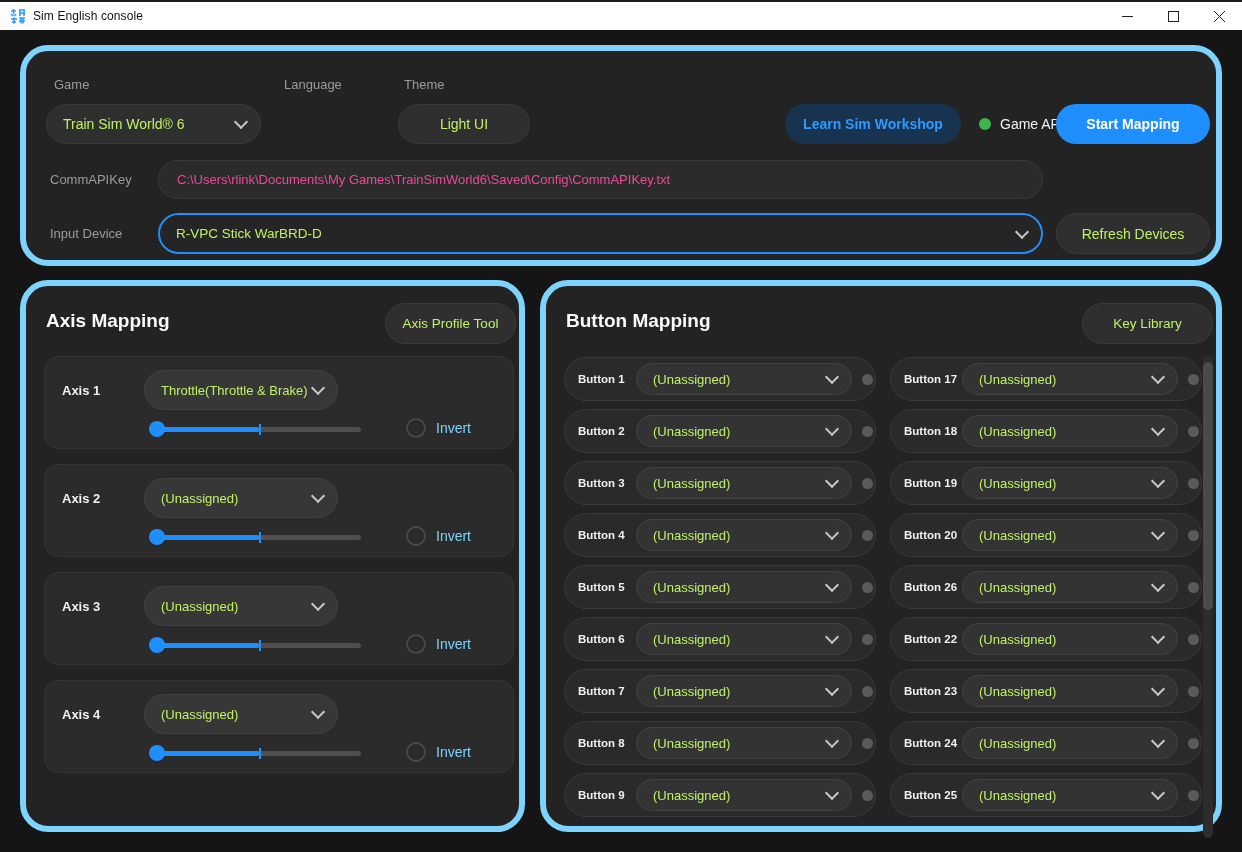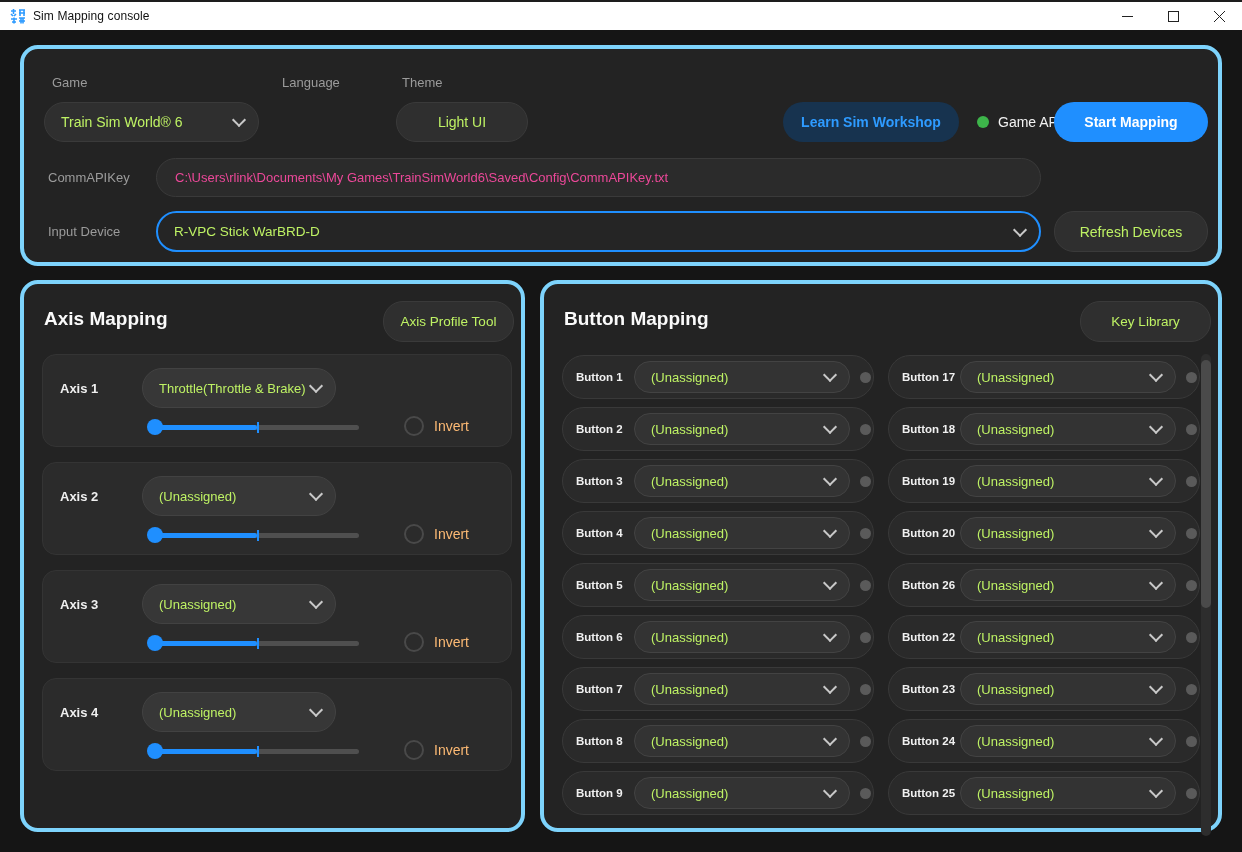--- a/index.html
+++ b/index.html
@@ -15,22 +15,22 @@
     padding-left:9px;position:relative;
   }
   .app-icon{width:17px;height:17px;margin-right:7px;flex:0 0 auto;}
   .win-title{font-size:12px;color:#111;letter-spacing:.1px;}
   .win-controls{position:absolute;right:0;top:0;height:28px;display:flex;}
   .win-btn{width:46px;height:28px;display:flex;align-items:center;justify-content:center;
     color:#222;font-size:13px;cursor:default;}
   .win-btn svg{display:block;}
   
   .panel{
-    position:absolute;background:#232323;border:4px solid #7dd3fc;
-    border-radius:18px;box-sizing:border-box;padding-left:12px;
+    position:absolute;background:#232323;border:6px solid #7dd3fc;
+    border-radius:28px;box-sizing:border-box;padding-left:12px;
   }
   .pill{
     background:#2f2f2f;border:1px solid #3a3a3a;border-radius:20px;
     display:flex;align-items:center;justify-content:center;
     color:#bef264;font-size:14px;box-sizing:border-box;cursor:default;
   }
   .lbl{color:#9b9b9b;font-size:13px;}
   .chev{
     width:8px;height:8px;border-right:2px solid #c9c9c9;border-bottom:2px solid #c9c9c9;
     transform:rotate(45deg);margin-top:-4px;flex:0 0 auto;
@@ -74,21 +74,21 @@
   .axis-label{position:absolute;left:17px;top:26px;color:#f0f0f0;font-size:13px;font-weight:bold;}
   .axis-dd{position:absolute;left:99px;top:13px;width:194px;height:40px;background:#373737;
     border:1px solid #424242;border-radius:20px;font-size:13px;}
   .slider{position:absolute;left:104px;top:60px;width:212px;height:24px;}
   .slider .track{position:absolute;left:8px;right:0;top:10px;height:5px;border-radius:3px;background:#4f4f4f;}
   .slider .fill{position:absolute;left:0;top:0;height:5px;border-radius:3px;background:#1f8fff;}
   .slider .tick{position:absolute;top:-3px;width:2px;height:11px;background:#1f8fff;}
   .slider .thumb{position:absolute;top:4px;width:16px;height:16px;border-radius:50%;background:#1f8fff;}
   .invert{position:absolute;left:361px;top:61px;display:flex;align-items:center;gap:10px;}
   .invert .circle{width:20px;height:20px;border-radius:50%;border:2px solid #494949;box-sizing:border-box;}
-  .invert .inv-label{color:#fdba74;font-size:14px;}
+  .invert .inv-label{color:#7dd3fc;font-size:14px;}
   
   #button-panel{left:540px;top:280px;width:682px;height:552px;}
   #key-library-btn{left:536px;top:17px;width:131px;height:41px;font-size:13.5px;}
   .btn-col{position:absolute;top:71px;width:312px;}
   #btn-col-left{left:18px;}
   #btn-col-right{left:344px;}
   .btn-row{
     position:relative;width:312px;height:44px;margin-bottom:8px;
     background:#2a2a2a;border:1px solid #393939;border-radius:22px;
     display:flex;align-items:center;box-sizing:border-box;padding:0 9px 0 13px;
@@ -109,21 +109,21 @@
 
 <div class="titlebar">
   <svg class="app-icon" viewBox="0 0 17 17">
     <g stroke="#2e9bff" stroke-width="1.6" fill="none">
       <path d="M2 3 h5 M4.5 1 v5 M2 6 l2 2 M7 6 l-2 2"></path>
       <path d="M10 2 h6 M10 5 h6 M11 8 v-6 M15 8 v-6"></path>
       <path d="M2 11 h6 M3 14 h4 M5 9.5 v6"></path>
       <path d="M10 10 h6 M10 13 h6 M12 15.5 v-6 M14 15.5 v-6"></path>
     </g>
   </svg>
-  <span class="win-title">Sim Mapping console</span>
+  <span class="win-title">Sim English console</span>
   <div class="win-controls">
     <div class="win-btn">
       <svg width="11" height="11" viewBox="0 0 11 11">
           <line x1="0" y1="5.5" x2="11" y2="5.5" stroke="#222" stroke-width="1"></line>
         </svg>
     </div>
     <div class="win-btn">
       <svg width="11" height="11" viewBox="0 0 11 11">
           <rect x="0.5" y="0.5" width="10" height="10" fill="none" stroke="#222" stroke-width="1"></rect>
         </svg>

